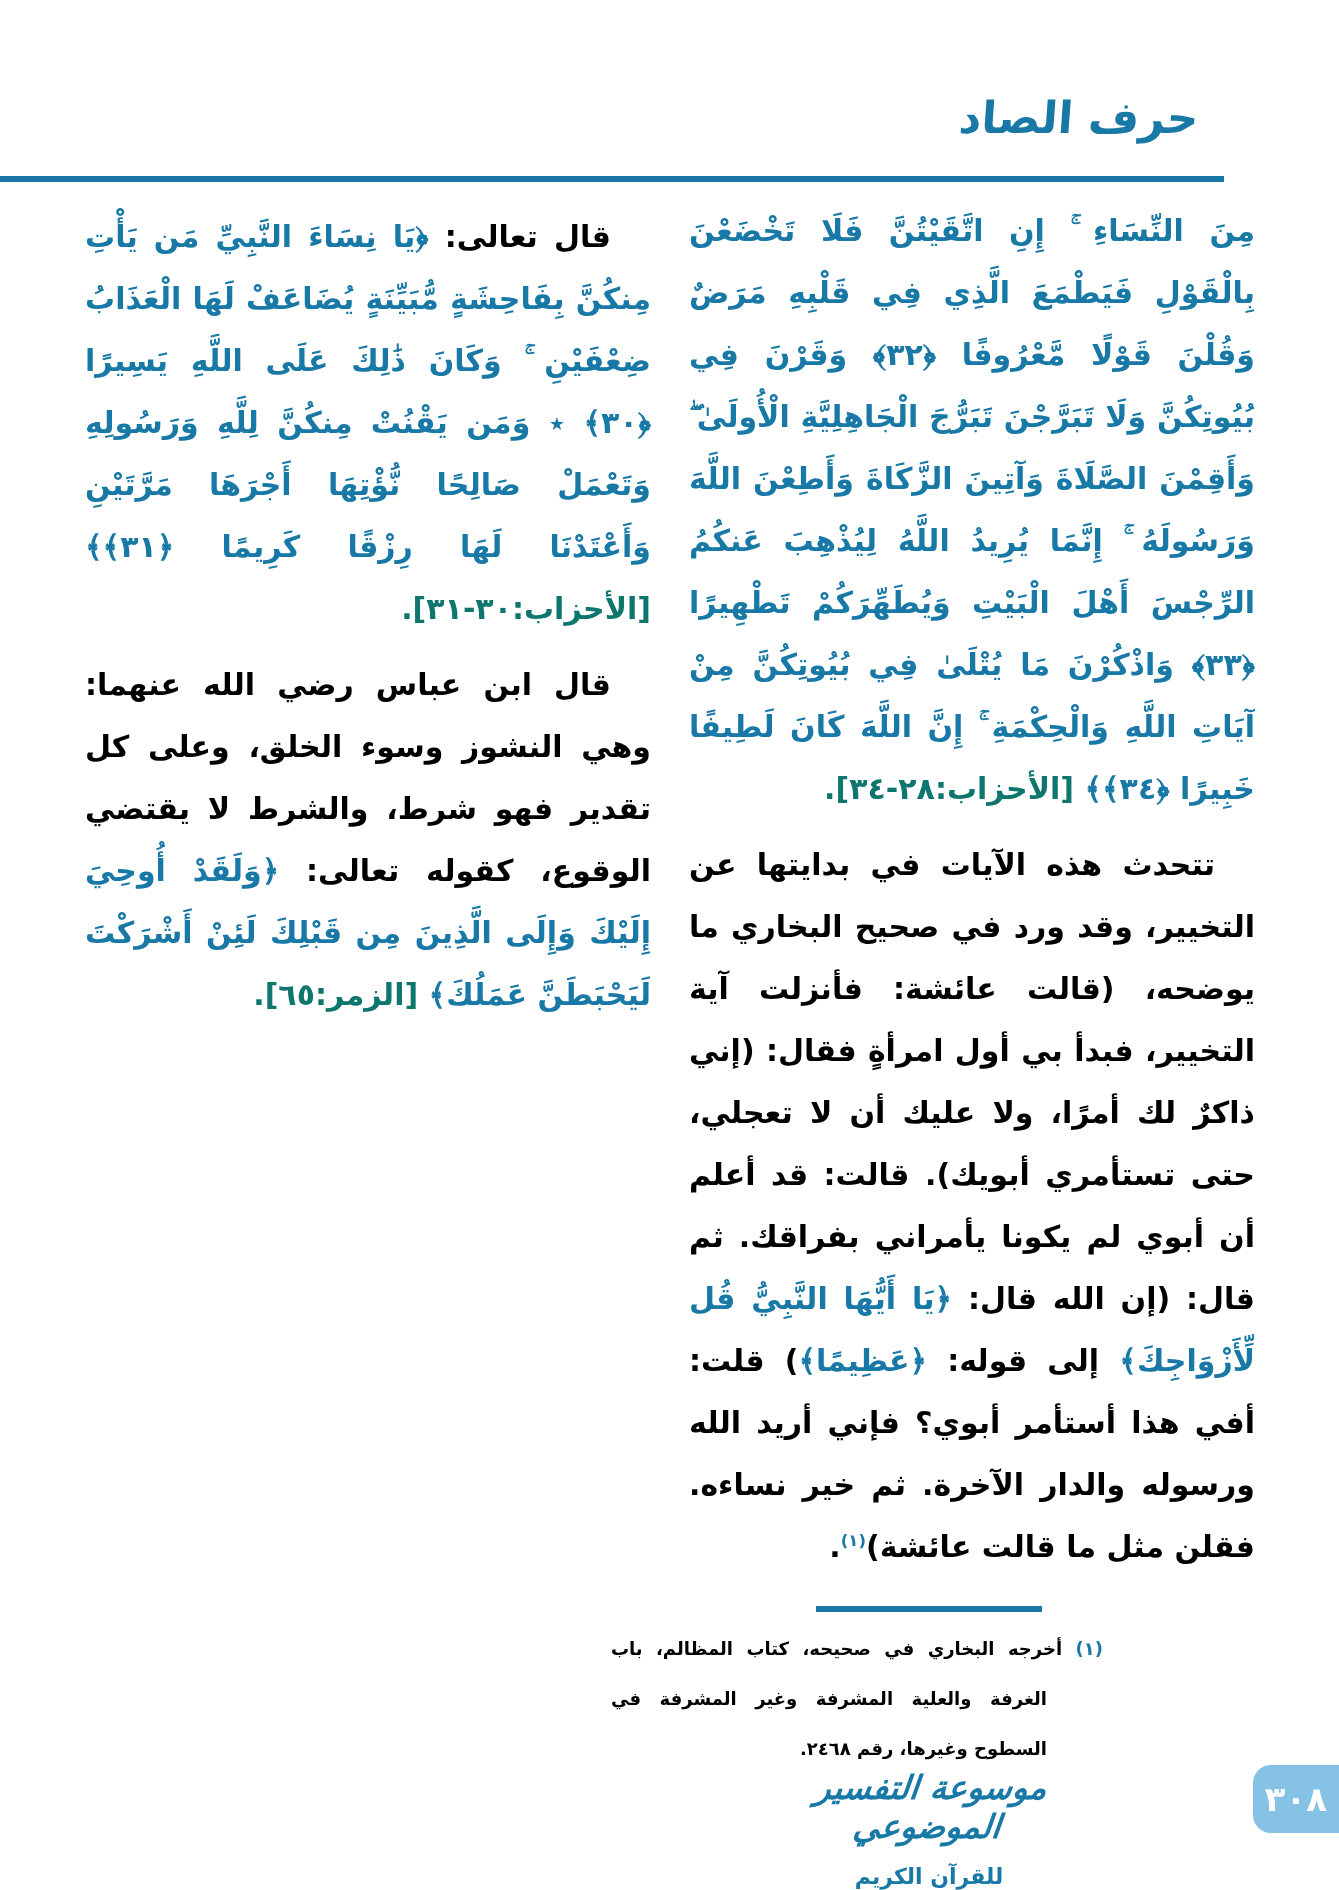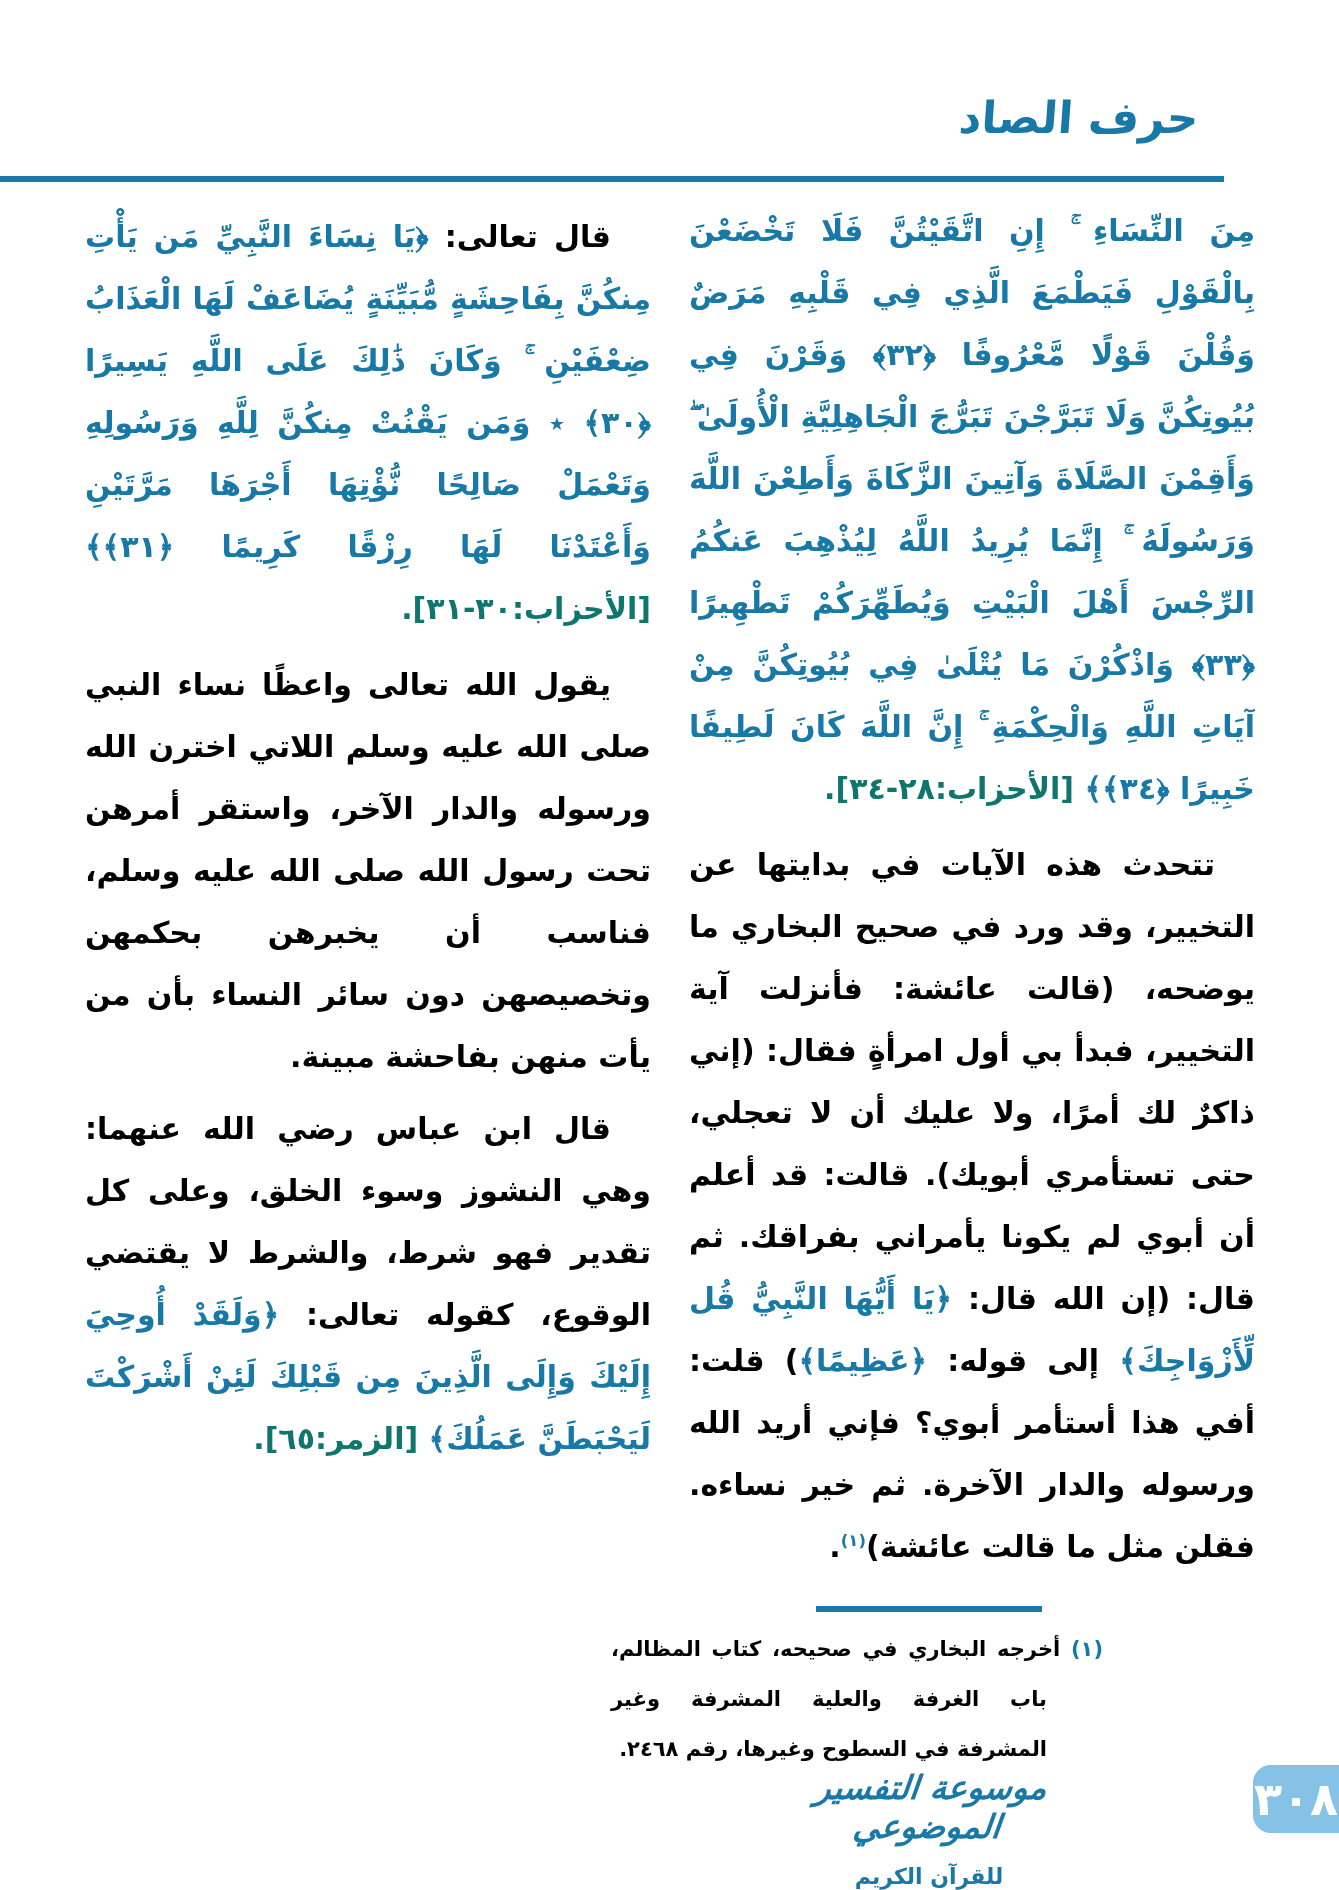--- a/index.html
+++ b/index.html
@@ -29,54 +29,53 @@
   .col p.verse-block{ margin-bottom:14px; }
   .v{ color:var(--accent,#1878a6); }
   .r{ color:#0f766e; }
   sup.fn{ color:var(--accent,#1878a6); font-size:0.55em; vertical-align:super; line-height:0; }
   .footnote-rule{
     position:absolute; top:1606px; right:297px; width:226px; height:6px;
     background:var(--accent,#1878a6);
   }
   .footnote{
     position:absolute; top:1624px; right:236px; width:492px;
-    font-size:21px; line-height:50px; font-weight:bold; color:#000;
+    font-size:18px; line-height:50px; font-weight:bold; color:#000;
     text-align:justify;
   }
   .footnote p{ margin:0; padding-right:56px; text-indent:-56px; }
   .fn-marker{ color:var(--accent,#1878a6); }
   .logo{
     position:absolute; top:1768px; right:238px; width:344px;
     text-align:center; color:var(--accent,#1878a6);
   }
   .logo-title{ font-size:33px; font-weight:bold; font-style:italic; transform:skewX(-6deg); }
   .logo-sub{ font-size:22px; font-weight:bold; margin-top:18px; }
   .page-badge{
     position:absolute; top:1765px; right:0; width:86px; height:68px;
     background:var(--badge,#85c2e6); border-radius:18px 0 0 18px;
-    color:var(--badge-text,#ffffff); font-size:46px; font-weight:bold;
+    color:var(--badge-text,#ffffff); font-size:34px; font-weight:bold;
     text-align:center; line-height:68px; letter-spacing:6px;
   }
 </style>
 </head>
 <body>
 
 <div class="page">
 
   <div class="chapter-title">حرف الصاد</div>
   <div class="header-rule"></div>
 
   <div class="col col-right" id="col-right">
       <p class="verse-block"><span class="v">مِنَ النِّسَاءِ ۚ إِنِ اتَّقَيْتُنَّ فَلَا تَخْضَعْنَ بِالْقَوْلِ فَيَطْمَعَ الَّذِي فِي قَلْبِهِ مَرَضٌ وَقُلْنَ قَوْلًا مَّعْرُوفًا ﴿٣٢﴾ وَقَرْنَ فِي بُيُوتِكُنَّ وَلَا تَبَرَّجْنَ تَبَرُّجَ الْجَاهِلِيَّةِ الْأُولَىٰ ۖ وَأَقِمْنَ الصَّلَاةَ وَآتِينَ الزَّكَاةَ وَأَطِعْنَ اللَّهَ وَرَسُولَهُ ۚ إِنَّمَا يُرِيدُ اللَّهُ لِيُذْهِبَ عَنكُمُ الرِّجْسَ أَهْلَ الْبَيْتِ وَيُطَهِّرَكُمْ تَطْهِيرًا ﴿٣٣﴾ وَاذْكُرْنَ مَا يُتْلَىٰ فِي بُيُوتِكُنَّ مِنْ آيَاتِ اللَّهِ وَالْحِكْمَةِ ۚ إِنَّ اللَّهَ كَانَ لَطِيفًا خَبِيرًا ﴿٣٤﴾﴾</span><span class="r"> [الأحزاب:٢٨-٣٤].</span></p>
       <p class="indent"><span class="n">تتحدث هذه الآيات في بدايتها عن التخيير، وقد ورد في صحيح البخاري ما يوضحه، (قالت عائشة: فأنزلت آية التخيير، فبدأ بي أول امرأةٍ فقال: (إني ذاكرٌ لك أمرًا، ولا عليك أن لا تعجلي، حتى تستأمري أبويك). قالت: قد أعلم أن أبوي لم يكونا يأمراني بفراقك. ثم قال: (إن الله قال: </span><span class="v">﴿يَا أَيُّهَا النَّبِيُّ قُل لِّأَزْوَاجِكَ﴾</span><span class="n"> إلى قوله: </span><span class="v">﴿عَظِيمًا﴾</span><span class="n">) قلت: أفي هذا أستأمر أبوي؟ فإني أريد الله ورسوله والدار الآخرة. ثم خير نساءه. فقلن مثل ما قالت عائشة)</span><sup class="fn">(١)</sup><span class="n">.</span></p>
       <p class="indent"></p>
     </div>
   <div class="col col-left" id="col-left">
       <p class="indent verse-block"><span class="n">قال تعالى: </span><span class="v">﴿يَا نِسَاءَ النَّبِيِّ مَن يَأْتِ مِنكُنَّ بِفَاحِشَةٍ مُّبَيِّنَةٍ يُضَاعَفْ لَهَا الْعَذَابُ ضِعْفَيْنِ ۚ وَكَانَ ذَٰلِكَ عَلَى اللَّهِ يَسِيرًا ﴿٣٠﴾ ٭ وَمَن يَقْنُتْ مِنكُنَّ لِلَّهِ وَرَسُولِهِ وَتَعْمَلْ صَالِحًا نُّؤْتِهَا أَجْرَهَا مَرَّتَيْنِ وَأَعْتَدْنَا لَهَا رِزْقًا كَرِيمًا ﴿٣١﴾﴾</span><span class="r"> [الأحزاب:٣٠-٣١].</span></p>
-      <p class="indent"><span class="n">يقول الله تعالى واعظًا نساء النبي صلى الله عليه وسلم اللاتي اخترن الله ورسوله والدار الآخر، واستقر أمرهن تحت رسول الله صلى الله عليه وسلم، فناسب أن يخبرهن بحكمهن وتخصيصهن دون سائر النساء بأن من يأت منهن بفاحشة مبينة.</span></p>
       <p class="indent"><span class="n">قال ابن عباس رضي الله عنهما: وهي النشوز وسوء الخلق، وعلى كل تقدير فهو شرط، والشرط لا يقتضي الوقوع، كقوله تعالى: </span><span class="v">﴿وَلَقَدْ أُوحِيَ إِلَيْكَ وَإِلَى الَّذِينَ مِن قَبْلِكَ لَئِنْ أَشْرَكْتَ لَيَحْبَطَنَّ عَمَلُكَ﴾</span><span class="r"> [الزمر:٦٥].</span></p>
     </div>
 
   <div class="footnote-rule"></div>
   <div class="footnote">
     <p><span class="fn-marker">(١)</span> <span class="fn-body">أخرجه البخاري في صحيحه، كتاب المظالم، باب الغرفة والعلية المشرفة وغير المشرفة في السطوح وغيرها، رقم ٢٤٦٨.</span></p>
   </div>
 
   <div class="logo">
     <div class="logo-title">موسوعة التفسير الموضوعي</div>

